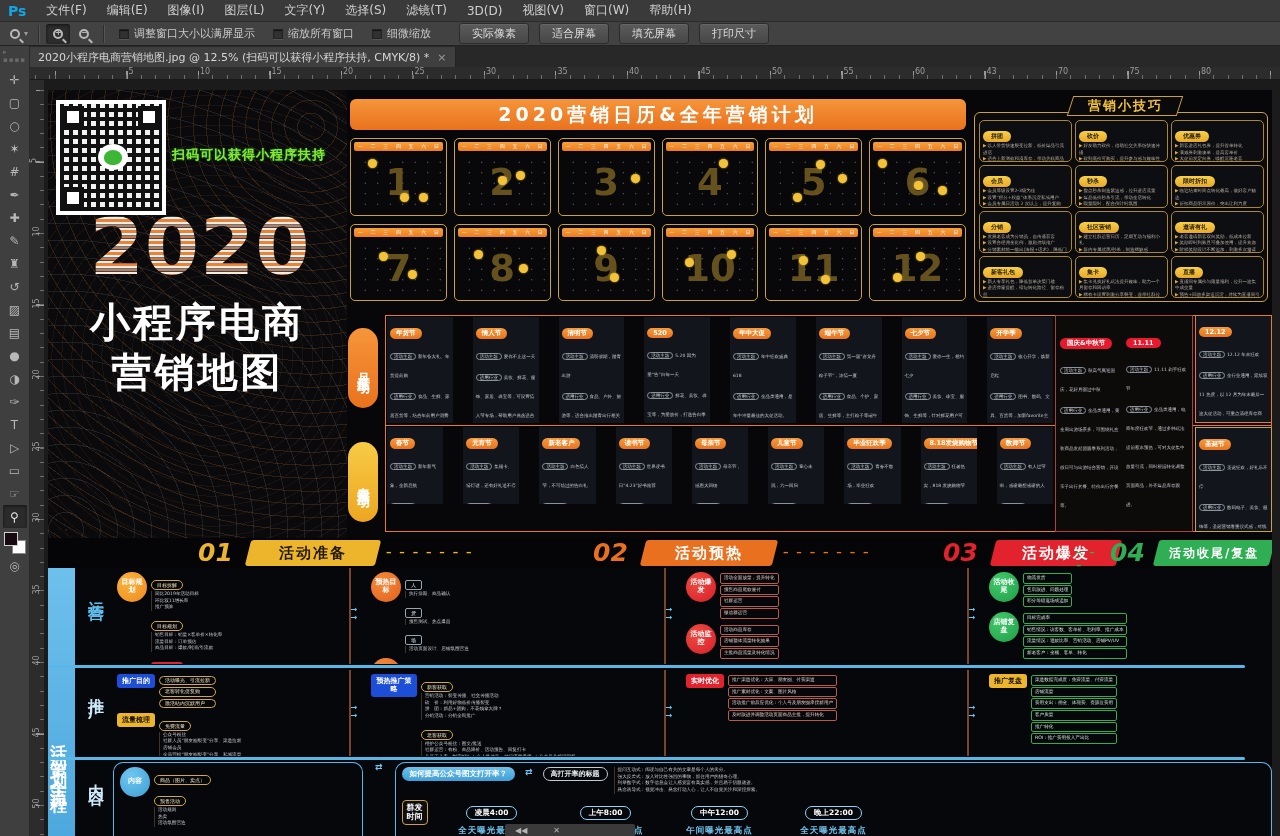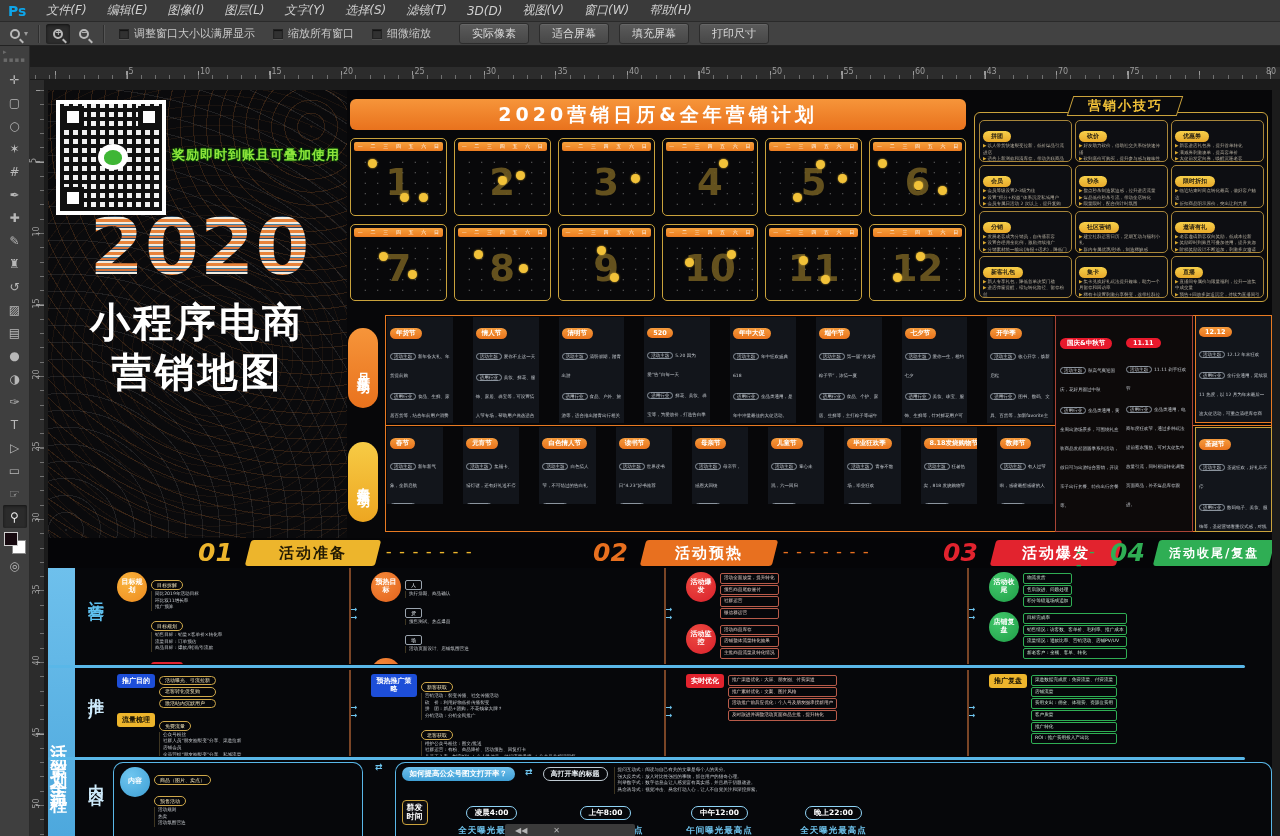--- a/index.html
+++ b/index.html
@@ -2,21 +2,21 @@
 <html><head>
 <meta charset="utf-8">
 <style>
   html,body{margin:0;padding:0;background:#1b1b1b;}
   *{box-sizing:border-box;font-family:"DejaVu Sans","Liberation Sans",sans-serif;}
   #app{position:relative;width:1280px;height:836px;overflow:hidden;background:#1d1d1d;}
 
   
   .menubar{position:absolute;left:0;top:0;width:1280px;height:22px;background:#3a3a3a;border-bottom:1px solid #2a2a2a;display:flex;align-items:center;color:#cfcfcf;font-size:12px;}
   .ps-logo{color:#0ea5e9;font-weight:bold;font-size:14px;padding:0 10px 0 8px;}
-  .menu-item{padding:0 10px;cursor:default;font-style:italic;}
+  .menu-item{padding:0 10px;cursor:default;}
   .optionsbar{position:absolute;left:0;top:22px;width:1280px;height:24px;background:#424242;border-bottom:1px solid #222;display:flex;align-items:center;color:#c9c9c9;font-size:11px;}
   .opt-sep{width:1px;height:18px;background:#2e2e2e;margin:0 6px;box-shadow:1px 0 0 #555;}
   .mag{position:relative;width:10px;height:10px;border:2px solid #b9b9b9;border-radius:50%;display:inline-block;}
   .mag:after{content:"";position:absolute;width:5px;height:2px;background:#b9b9b9;transform:rotate(45deg);left:7px;top:9px;}
   .mag .pm{position:absolute;left:0px;top:-3px;font-size:8px;color:#b9b9b9;font-weight:bold;}
   .toolbtn{display:flex;align-items:center;justify-content:center;width:24px;height:20px;border-radius:3px;margin:0 1px;}
   .toolbtn.active{background:#2c2c2c;box-shadow:inset 0 1px 3px #111;}
   .chk{display:flex;align-items:center;margin:0 9px;}
   .chk .box{width:10px;height:10px;background:#313131;border:1px solid #222;box-shadow:inset 0 1px 1px #111,0 1px 0 #555;margin-right:5px;}
   .pushbtn{background:linear-gradient(#5b5b5b,#474747);border:1px solid #2c2c2c;border-radius:3px;color:#ddd;padding:2px 12px;margin:0 5px;font-size:11px;box-shadow:0 1px 0 #666 inset;}
@@ -188,20 +188,26 @@
         </span>
       </span>
     <span id="opt-buttons" style="display:flex;margin-left:14px">
         <button class="pushbtn">实际像素</button>
         <button class="pushbtn">适合屏幕</button>
         <button class="pushbtn">填充屏幕</button>
         <button class="pushbtn">打印尺寸</button>
       </span>
   </div>
 
+  <div class="tabbar">
+    <div class="doc-tab">
+      <span>2020小程序电商营销地图.jpg @ 12.5% (扫码可以获得小程序扶持, CMYK/8) *</span>
+      <span class="close">×</span>
+    </div>
+  </div>
 
   <div class="toolbar" id="toolbar">
     <div class="tb-grip">▸<br>▪▪▪▪</div>
   <div class="tool">✛</div>
       <div class="tool">▢</div>
       <div class="tool">○</div>
       <div class="tool">✶</div>
       <div class="tool">#</div>
       <div class="tool">✒</div>
       <div class="tool">✚</div>
@@ -234,21 +240,21 @@
       <span style="left: 456px;">30</span>
       <span style="left: 527.5px;">35</span>
       <span style="left: 599px;">40</span>
       <span style="left: 670.5px;">45</span>
       <span style="left: 742px;">50</span>
       <span style="left: 813.5px;">55</span>
       <span style="left: 885px;">60</span>
       <span style="left: 956.5px;">43</span>
       <span style="left: 1028px;">70</span>
       <span style="left: 1099.5px;">75</span>
-      <span style="left: 1236px;">80</span>
+      <span style="left: 1171px;">80</span>
     </div>
   <div class="vruler" id="vruler">
       <span style="top: 75.5px;">5</span>
       <span style="top: 147px;">10</span>
       <span style="top: 218.5px;">15</span>
       <span style="top: 290px;">20</span>
       <span style="top: 361.5px;">25</span>
       <span style="top: 433px;">30</span>
       <span style="top: 504.5px;">35</span>
       <span style="top: 576px;">40</span>
@@ -261,21 +267,21 @@
 
       <div class="leftpanel">
         <div class="qr">
           <span class="eye" style="left:2px;top:2px"></span>
           <span class="eye" style="right:2px;top:2px"></span>
           <span class="eye" style="left:2px;bottom:2px"></span>
           <span class="wechat">
               <i></i>
             </span>
         </div>
-        <div class="scan-pill">奖励即时到账且可叠加使用</div>
+        <div class="scan-pill">扫码可以获得小程序扶持</div>
         <div class="year2020">2020</div>
         <div class="ptitle" style="top:212px">小程序电商</div>
         <div class="ptitle" style="top:262px">营销地图</div>
       </div>
 
       <div class="cal-banner">2020营销日历&amp;全年营销计划</div>
       <div class="cal-grid" id="calgrid">
           <div class="cal">
             <div class="cal-head">
               <span>一</span>
@@ -488,21 +494,21 @@
           <div class="mcard"><span class="mcard-pill">清明节</span><div class="tagline"><span class="tag">活动主题</span><span class="mtext">清明假期，踏青出游</span></div><div class="tagline"><span class="tag">适用行业</span><span class="mtext">食品、户外、旅游等，适合推出踏青出行相关的商品活动，唤醒春日好心情。</span></div></div>
           <div class="mcard"><span class="mcard-pill">520</span><div class="tagline"><span class="tag">活动主题</span><span class="mtext">5.20 因为爱“告”白每一天</span></div><div class="tagline"><span class="tag">适用行业</span><span class="mtext">鲜花、美妆、珠宝等，为爱放价，打造告白季专属甜蜜礼遇，借势热点做营销。</span></div></div>
           <div class="mcard"><span class="mcard-pill">年中大促</span><div class="tagline"><span class="tag">活动主题</span><span class="mtext">年中狂欢盛典 618</span></div><div class="tagline"><span class="tag">适用行业</span><span class="mtext">全品类通用，是年中冲量最佳的大促活动。</span></div></div>
           <div class="mcard"><span class="mcard-pill">端午节</span><div class="tagline"><span class="tag">活动主题</span><span class="mtext">第一届“赛龙舟粽子节”，浓情一夏</span></div><div class="tagline"><span class="tag">适用行业</span><span class="mtext">食品、个护、家居、生鲜等，主打粽子等端午好物，可推出民俗互动专场，传统节日好礼不断、送礼正当时。</span></div></div>
           <div class="mcard"><span class="mcard-pill">七夕节</span><div class="tagline"><span class="tag">活动主题</span><span class="mtext">爱你一生，相约七夕</span></div><div class="tagline"><span class="tag">适用行业</span><span class="mtext">美妆、珠宝、服饰、生鲜等，针对鲜花用户可推出浪漫购物活动，借势热点可以做题装饰，浪漫促销一整年的好时机。</span></div></div>
           <div class="mcard"><span class="mcard-pill">开学季</span><div class="tagline"><span class="tag">活动主题</span><span class="mtext">收心开学，焕新启程</span></div><div class="tagline"><span class="tag">适用行业</span><span class="mtext">图书、数码、文具、百货等，加新favorite主题做开学季，囤货正当时机！</span></div></div>
         </div>
       <div class="cards-strip" id="specialcards" style="left:339px;top:337px;width:666px;height:77px">
           <div class="mcard"><span class="mcard-pill">春节</span><div class="tagline"><span class="tag">活动主题</span><span class="mtext">新年新气象，全新启航</span></div><div class="tagline"><span class="tag">适用行业</span><span class="mtext">服饰、美妆、电子产品等，结合用户过年置办新装需求，为新品营销一波助力，制造新年氛围感。</span></div></div>
           <div class="mcard"><span class="mcard-pill">元宵节</span><div class="tagline"><span class="tag">活动主题</span><span class="mtext">集福卡、猜灯谜，还有好礼送不停</span></div><div class="tagline"><span class="tag">适用行业</span><span class="mtext">食品、烘焙、百货等，可借元宵节“全民团圆”主题做社群互动抽奖玩法营造氛围。</span></div></div>
-          <div class="mcard"><span class="mcard-pill">白色情人节</span><div class="tagline"><span class="tag">活动主题</span><span class="mtext">白色情人节，不可错过的告白礼</span></div><div class="tagline"><span class="tag">适用行业</span><span class="mtext">美妆、个护、珠宝、鲜花等，对于尚未购买的用户可推出“第 2 次甜蜜告白”，设置多款礼盒，营造节日气氛。</span></div></div>
+          <div class="mcard"><span class="mcard-pill">新老客户</span><div class="tagline"><span class="tag">活动主题</span><span class="mtext">白色情人节，不可错过的告白礼</span></div><div class="tagline"><span class="tag">适用行业</span><span class="mtext">美妆、个护、珠宝、鲜花等，对于尚未购买的用户可推出“第 2 次甜蜜告白”，设置多款礼盒，营造节日气氛。</span></div></div>
           <div class="mcard"><span class="mcard-pill">读书节</span><div class="tagline"><span class="tag">活动主题</span><span class="mtext">世界读书日“4.23”好书推荐</span></div><div class="tagline"><span class="tag">适用行业</span><span class="mtext">图书行业，可以借势打造成长书单及读书节的相关推荐书单节。</span></div></div>
           <div class="mcard"><span class="mcard-pill">母亲节</span><div class="tagline"><span class="tag">活动主题</span><span class="mtext">母亲节，感恩大回馈</span></div><div class="tagline"><span class="tag">适用行业</span><span class="mtext">保健品、美妆、服饰等，宣传主题可以是“给妈妈的一份礼物”。</span></div></div>
           <div class="mcard"><span class="mcard-pill">儿童节</span><div class="tagline"><span class="tag">活动主题</span><span class="mtext">童心未泯，六一回归</span></div><div class="tagline"><span class="tag">适用行业</span><span class="mtext">食品、玩具、图书等，宝妈是主要人群，给孩子一个快乐童年。</span></div></div>
           <div class="mcard"><span class="mcard-pill">毕业狂欢季</span><div class="tagline"><span class="tag">活动主题</span><span class="mtext">青春不散场，毕业狂欢</span></div><div class="tagline"><span class="tag">适用行业</span><span class="mtext">餐饮电子、服饰、图书等，即将告别校园的毕业生是主要群体，适合推出聚会纪念主题，可以说：相守少年，大好前程相伴美好。</span></div></div>
           <div class="mcard"><span class="mcard-pill">8.18发烧购物节</span><div class="tagline"><span class="tag">活动主题</span><span class="mtext">狂暑热卖，818 发烧购物节</span></div><div class="tagline"><span class="tag">适用行业</span><span class="mtext">全品类，可围绕学生党及上班族暑期消费，购买狂欢商品满 300 元发放、领券等活动方式促活。</span></div></div>
           <div class="mcard"><span class="mcard-pill">教师节</span><div class="tagline"><span class="tag">活动主题</span><span class="mtext">有人过节啦，感谢最想感谢的人</span></div><div class="tagline"><span class="tag">适用行业</span><span class="mtext">图书、鲜花用品、文创等，适合回忆与祝福主题，做温情传播。</span></div></div>
         </div>
       <div class="hl-box" id="hlbox">
           <div class="hl-col"><span class="hl-pill">国庆&amp;中秋节</span><div class="tagline"><span class="tag">活动主题</span><span class="mtext">秋高气爽迎国庆，花好月圆过中秋</span></div><div class="tagline"><span class="tag">适用行业</span><span class="mtext">全品类通用，黄金周出游场景多，可围绕礼盒装商品发起团圆季系列活动，假日可与出游结合营销，开设亲子出行套餐、特价出行套餐等。</span></div></div>
           <div class="hl-col"><span class="hl-pill">11.11</span><div class="tagline"><span class="tag">活动主题</span><span class="mtext">11.11 剁手狂欢节</span></div><div class="tagline"><span class="tag">适用行业</span><span class="mtext">全品类通用，电商年度狂欢节，通过多种玩法提前蓄水预热，可对大促集中放量引流，同时根据转化调整页面商品，补齐爆品库存跟进。</span></div></div>

